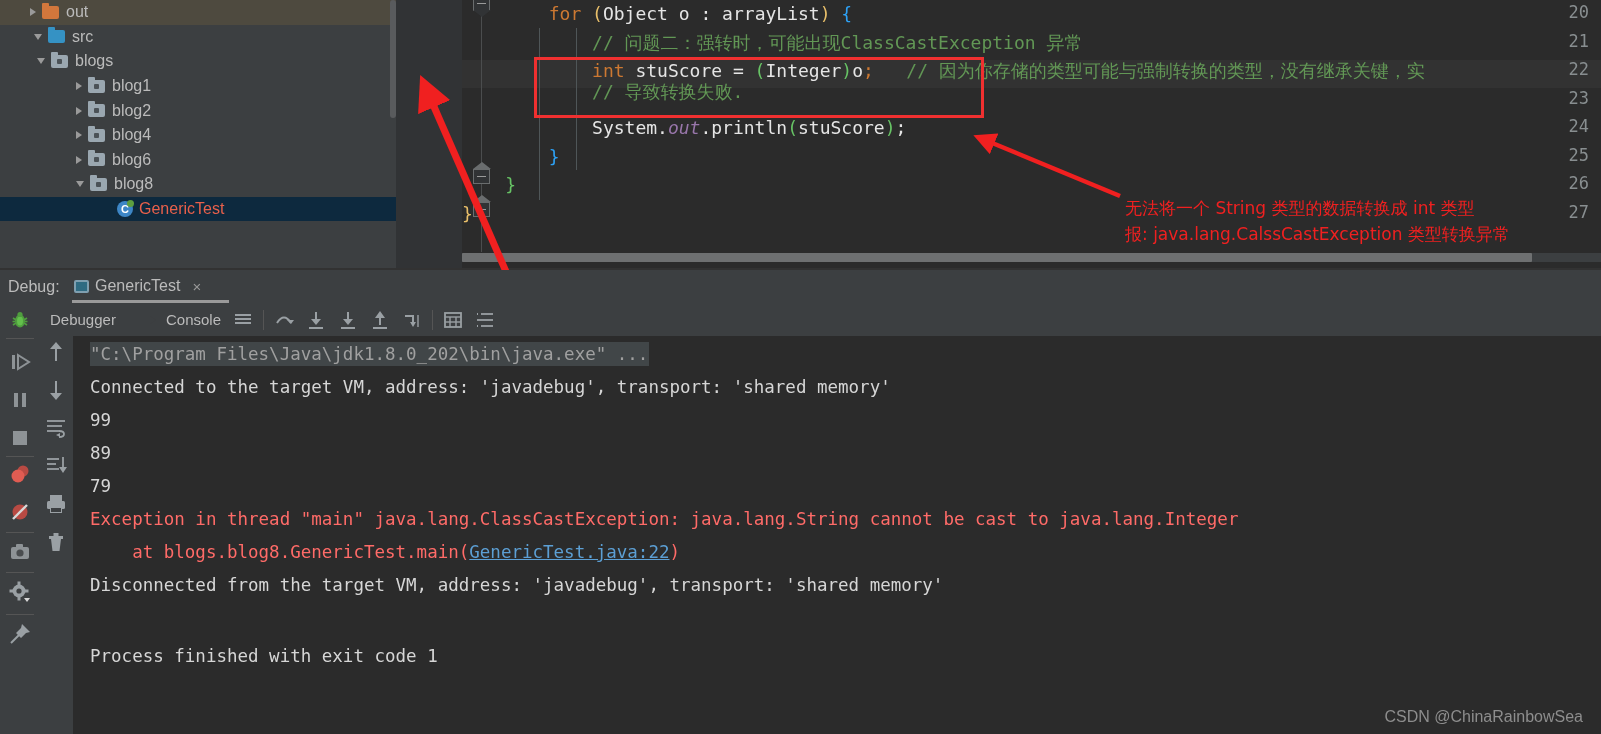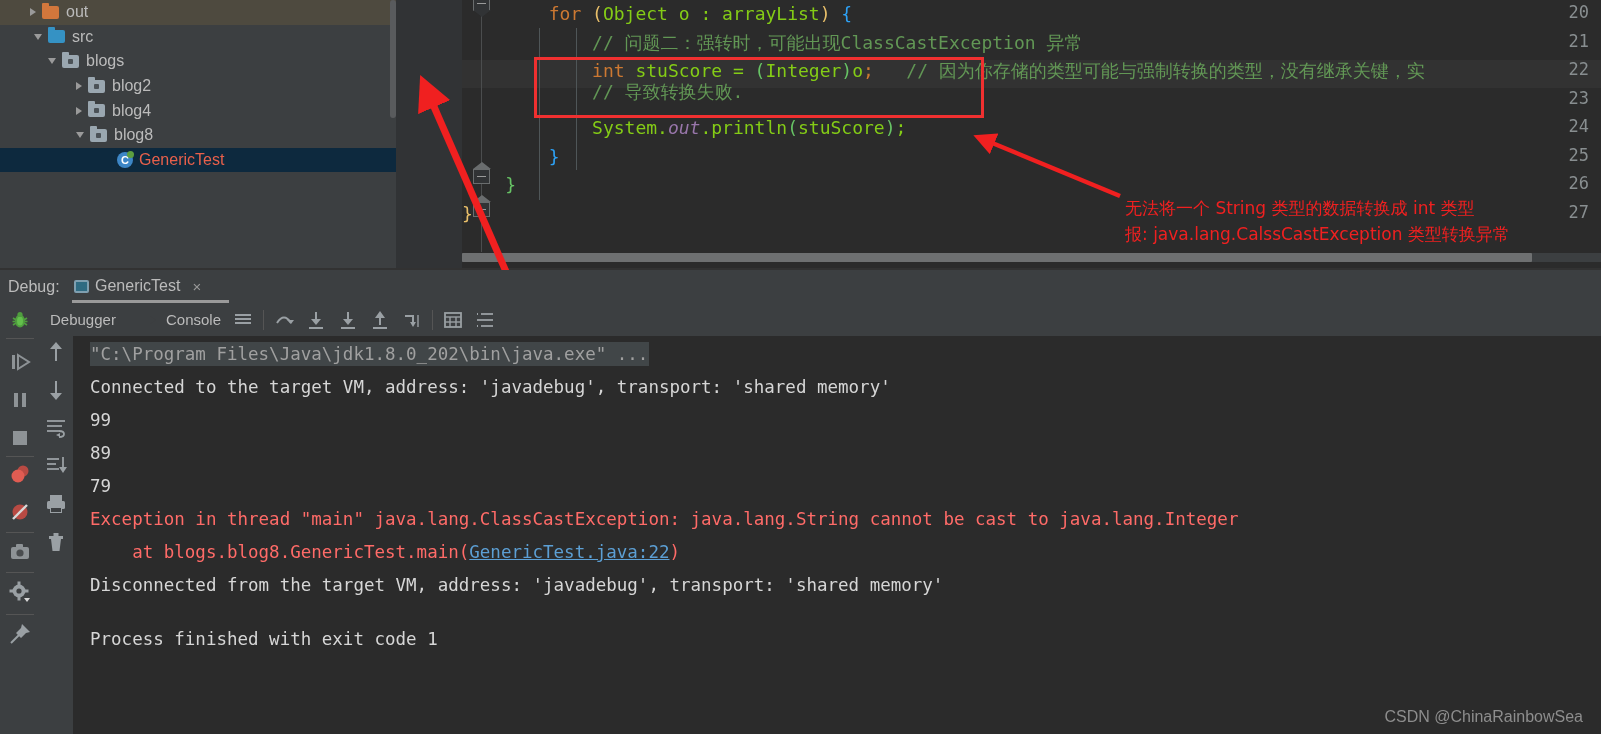--- a/index.html
+++ b/index.html
@@ -120,21 +120,21 @@
     font-family: "DejaVu Sans Mono", monospace;
   }
   .cur-line-hl {
     position: absolute; left: 66px; top: 60px; width: 1139px; height: 28px;
     background: #323232;
   }
   .indent-guide {
     position: absolute; width: 1px; background: #4f5658;
   }
   .tok-kw   { color: #cc7832; }
-  .tok-txt  { color: #84cc16; }
+  .tok-txt  { color: #e5e5e5; }
   .tok-par  { color: #e8bf6a; }
   .tok-par2 { color: #2da1f5; }
   .tok-par3 { color: #67c365; }
   .tok-cmt  { color: #629755; text-align: right; }
   .tok-field{ color: #9876aa; font-style: italic; }
   .h-scrollbar {
     position: absolute; left: 66px; bottom: 8px; width: 1139px; height: 9px;
     background: #3c3f41;
   }
   .h-scrollbar .thumb {
@@ -258,34 +258,44 @@
         <div class="tree-row hover-row" style="padding-left: 30px;">
           <span class="tw-arrow collapsed"></span>
           <span class="folder-ico orange"></span>
           <span class="tree-label">out</span>
         </div>
         <div class="tree-row" style="padding-left: 34px;">
           <span class="tw-arrow expanded"></span>
           <span class="folder-ico blue"></span>
           <span class="tree-label">src</span>
         </div>
-        <div class="tree-row" style="padding-left: 48px;">
+        <div class="tree-row" style="padding-left: 37px;">
           <span class="tw-arrow expanded"></span>
           <span class="folder-ico grey"></span>
           <span class="tree-label">blogs</span>
+        </div>
+        <div class="tree-row" style="padding-left: 76px;">
+          <span class="tw-arrow collapsed"></span>
+          <span class="folder-ico grey"></span>
+          <span class="tree-label">blog1</span>
         </div>
         <div class="tree-row" style="padding-left: 76px;">
           <span class="tw-arrow collapsed"></span>
           <span class="folder-ico grey"></span>
           <span class="tree-label">blog2</span>
         </div>
         <div class="tree-row" style="padding-left: 76px;">
           <span class="tw-arrow collapsed"></span>
           <span class="folder-ico grey"></span>
           <span class="tree-label">blog4</span>
+        </div>
+        <div class="tree-row" style="padding-left: 76px;">
+          <span class="tw-arrow collapsed"></span>
+          <span class="folder-ico grey"></span>
+          <span class="tree-label">blog6</span>
         </div>
         <div class="tree-row" style="padding-left: 76px;">
           <span class="tw-arrow expanded"></span>
           <span class="folder-ico grey"></span>
           <span class="tree-label">blog8</span>
         </div>
         <div class="tree-row selected-row" style="padding-left: 105px;">
           <span class="tw-arrow none"></span>
           <span class="class-ico">C</span>
           <span class="tree-label file-sel">GenericTest</span>
@@ -530,18 +540,18 @@
           <div class="cmd-hl" style="top: 6px; width: 559.15px;"></div>
           <div class="cline c-grey" style="top: 8px;">"C:\Program Files\Java\jdk1.8.0_202\bin\java.exe" ...</div>
           <div class="cline c-white" style="top: 41px;">Connected to the target VM, address: 'javadebug', transport: 'shared memory'</div>
           <div class="cline c-white" style="top: 74px;">99</div>
           <div class="cline c-white" style="top: 107px;">89</div>
           <div class="cline c-white" style="top: 140px;">79</div>
           <div class="cline c-red" style="top: 173px;">Exception in thread "main" java.lang.ClassCastException: java.lang.String cannot be cast to java.lang.Integer</div>
           <div class="cline c-red" style="top: 206px;"><span>    at blogs.blog8.GenericTest.main(</span><span class="c-link">GenericTest.java:22</span><span>)</span></div>
           <div class="cline c-white" style="top: 239px;">Disconnected from the target VM, address: 'javadebug', transport: 'shared memory'</div>
           <div class="cline c-white" style="top: 272px;"></div>
-          <div class="cline c-white" style="top: 293px;">Process finished with exit code 1</div>
+          <div class="cline c-white" style="top: 310px;">Process finished with exit code 1</div>
         </div>
       <span class="watermark">CSDN @ChinaRainbowSea</span>
     </div>
   </div>
 </div>
 
 </body></html>

